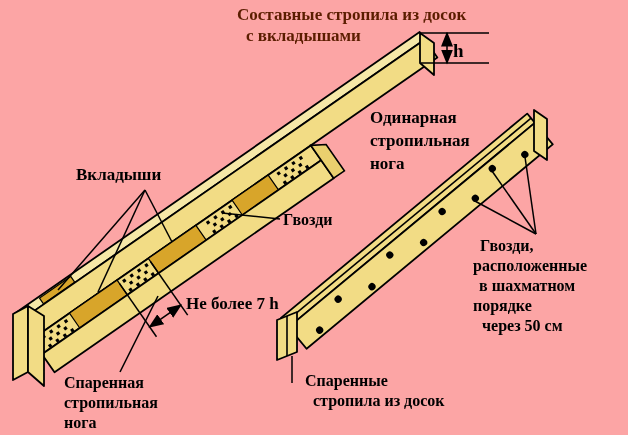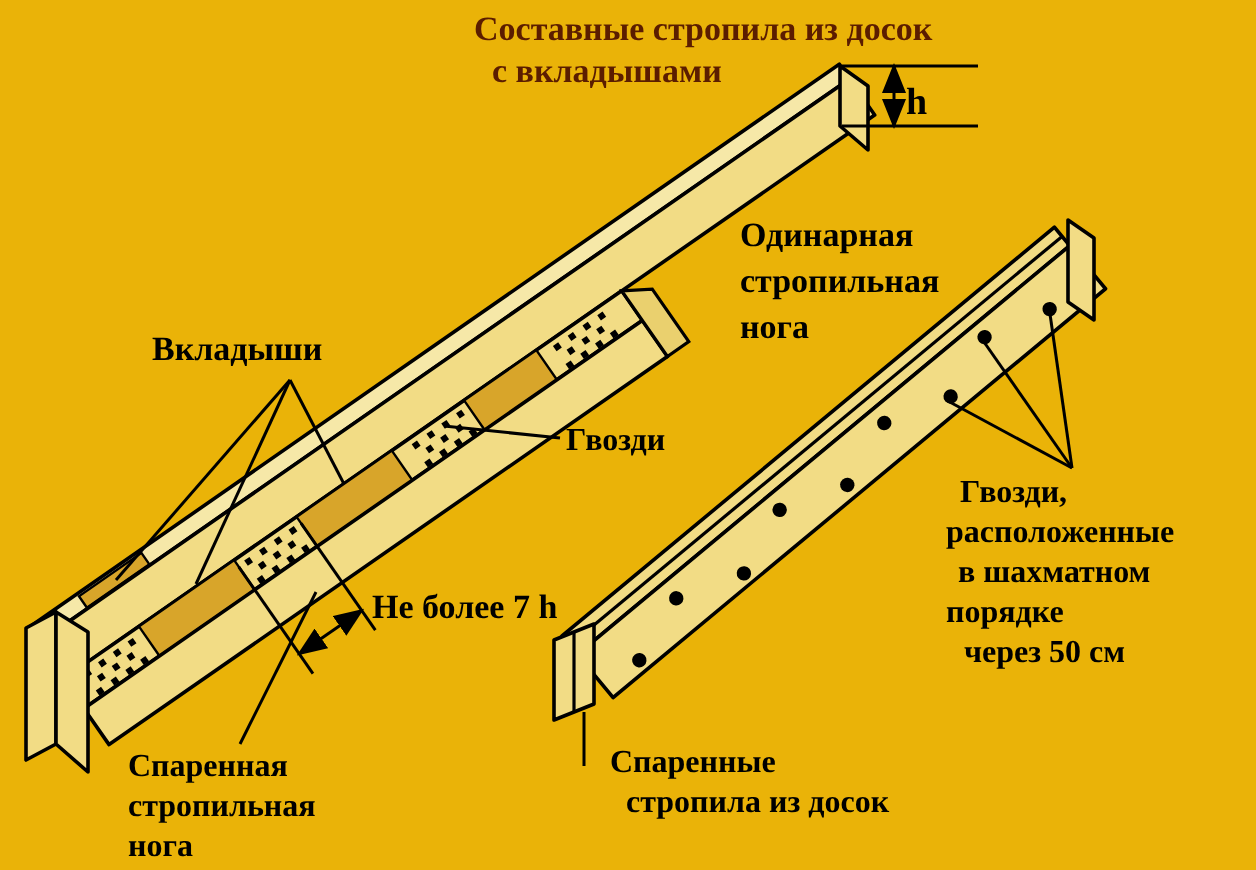--- a/index.html
+++ b/index.html
@@ -1,16 +1,16 @@
 <!DOCTYPE html>
 <html style="--board: #f2dc85; --board_top: #f6e8a8; --cut_face: #ead06e; --insert: #d8a52a; --outline: #000000; --title_text: #5b1d00; --label_text: #000000;"><head>
 <meta charset="utf-8">
 <style>
   html,body{margin:0;padding:0;background:#ffffff;}
-  .stage{position:relative;width:628px;height:435px;background:#eab308;overflow:hidden;}
+  .stage{position:relative;width:628px;height:435px;background:#fca5a5;overflow:hidden;}
   svg{position:absolute;left:0;top:0;}
   .board{fill:var(--board,#f2dc85);stroke:var(--outline,#000);stroke-width:1.8;stroke-linejoin:round;}
   .board-top{fill:var(--board_top,#f6e8a8);stroke:var(--outline,#000);stroke-width:1.8;stroke-linejoin:round;}
   .cutface{fill:var(--cut_face,#ead06e);stroke:var(--outline,#000);stroke-width:1.6;}
   .insert{fill:var(--insert,#d8a52a);stroke:var(--outline,#000);stroke-width:1.2;}
   .nail{fill:var(--outline,#000);stroke:none;}
   .edge{stroke:var(--outline,#000);stroke-width:1.6;fill:none;}
   .leader{stroke:var(--outline,#000);stroke-width:1.5;fill:none;}
   .dim{stroke:var(--outline,#000);stroke-width:1.5;fill:none;}
   text{font-family:"Liberation Serif","DejaVu Serif",serif;font-weight:bold;fill:var(--label_text,#000);}

